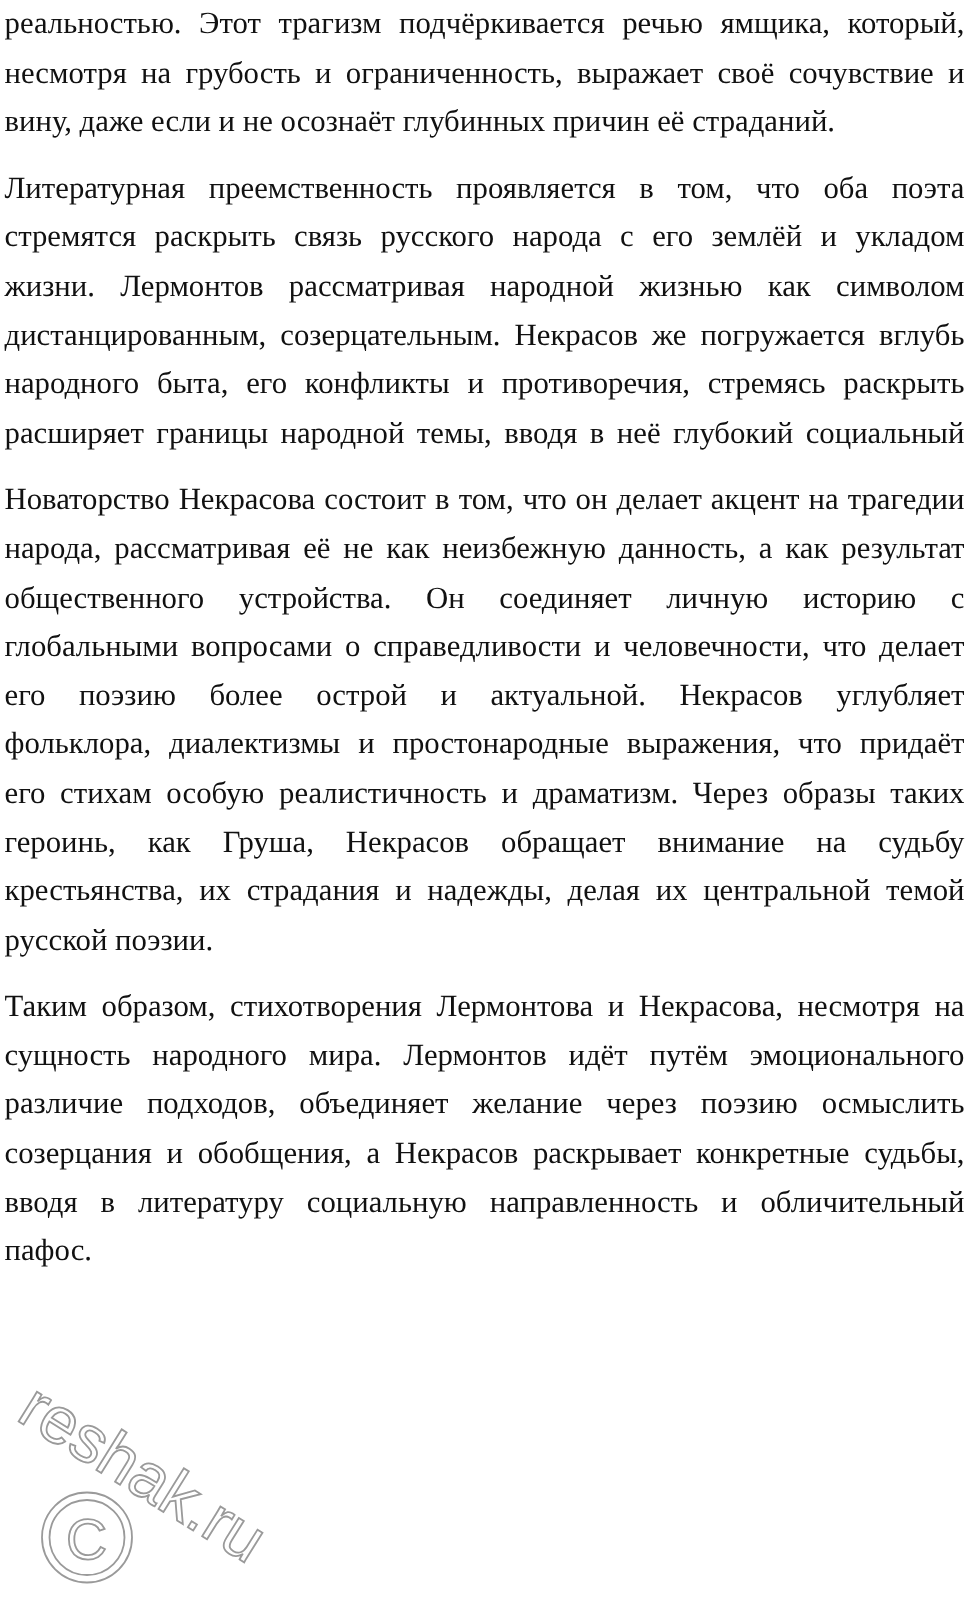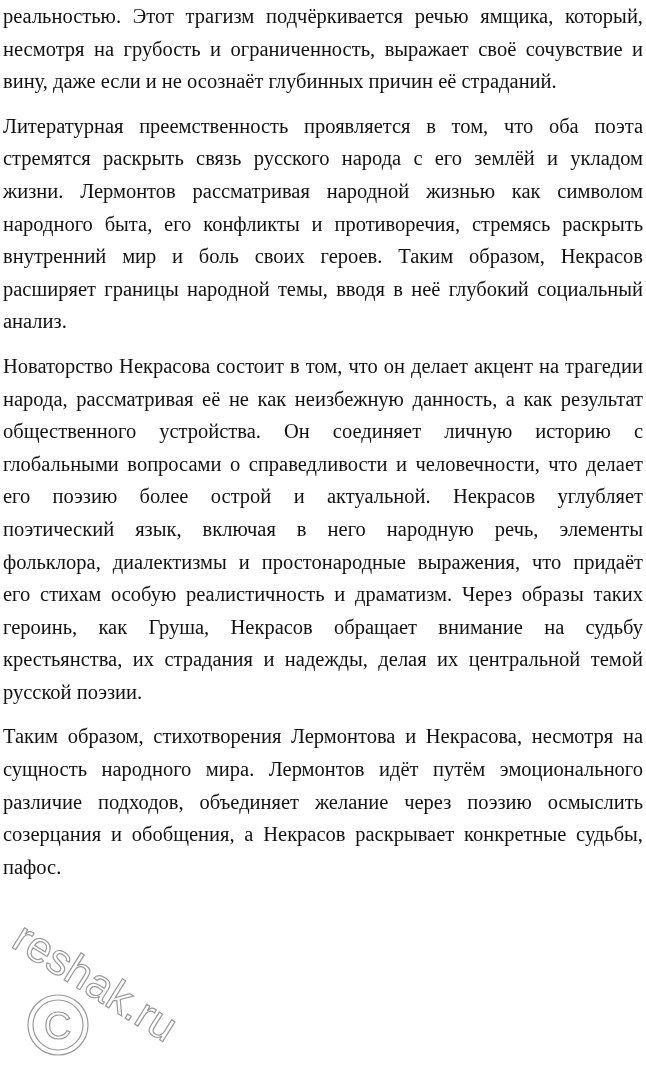--- a/index.html
+++ b/index.html
@@ -62,45 +62,44 @@
   <p class="para">
     <span class="line">реальностью. Этот трагизм подчёркивается речью ямщика, который,</span>
     <span class="line">несмотря на грубость и ограниченность, выражает своё сочувствие и</span>
     <span class="line last">вину, даже если и не осознаёт глубинных причин её страданий.</span>
   </p>
 
   <p class="para">
     <span class="line">Литературная преемственность проявляется в том, что оба поэта</span>
     <span class="line">стремятся раскрыть связь русского народа с его землёй и укладом</span>
     <span class="line">жизни. Лермонтов рассматривая народной жизнью как символом</span>
+    <span class="line">дистанцированным, созерцательным. Некрасов же погружается вглубь</span>
     <span class="line">народного быта, его конфликты и противоречия, стремясь раскрыть</span>
-    <span class="line">внутренний мир и боль своих героев. Таким образом, Некрасов</span>
     <span class="line">расширяет границы народной темы, вводя в неё глубокий социальный</span>
-    <span class="line last">анализ.</span>
   </p>
 
   <p class="para">
     <span class="line">Новаторство Некрасова состоит в том, что он делает акцент на трагедии</span>
     <span class="line">народа, рассматривая её не как неизбежную данность, а как результат</span>
     <span class="line">общественного устройства. Он соединяет личную историю с</span>
     <span class="line">глобальными вопросами о справедливости и человечности, что делает</span>
     <span class="line">его поэзию более острой и актуальной. Некрасов углубляет</span>
-    <span class="line">поэтический язык, включая в него народную речь, элементы</span>
     <span class="line">фольклора, диалектизмы и простонародные выражения, что придаёт</span>
     <span class="line">его стихам особую реалистичность и драматизм. Через образы таких</span>
     <span class="line">героинь, как Груша, Некрасов обращает внимание на судьбу</span>
     <span class="line">крестьянства, их страдания и надежды, делая их центральной темой</span>
     <span class="line last">русской поэзии.</span>
   </p>
 
   <p class="para">
     <span class="line">Таким образом, стихотворения Лермонтова и Некрасова, несмотря на</span>
     <span class="line">сущность народного мира. Лермонтов идёт путём эмоционального</span>
     <span class="line">различие подходов, объединяет желание через поэзию осмыслить</span>
     <span class="line">созерцания и обобщения, а Некрасов раскрывает конкретные судьбы,</span>
+    <span class="line">вводя в литературу социальную направленность и обличительный</span>
     <span class="line last">пафос.</span>
   </p>
 
 </div>
 
 <div class="watermark">
   <svg viewBox="0 0 230 170" xmlns="http://www.w3.org/2000/svg">
     <g fill="none" stroke="#9a9a9a" stroke-width="1.2" font-family="Liberation Sans, DejaVu Sans, sans-serif">
       <text x="2" y="62" font-size="44" transform="rotate(32 60 60)">reshak.ru</text>
       <circle cx="58" cy="110" r="30"></circle>

